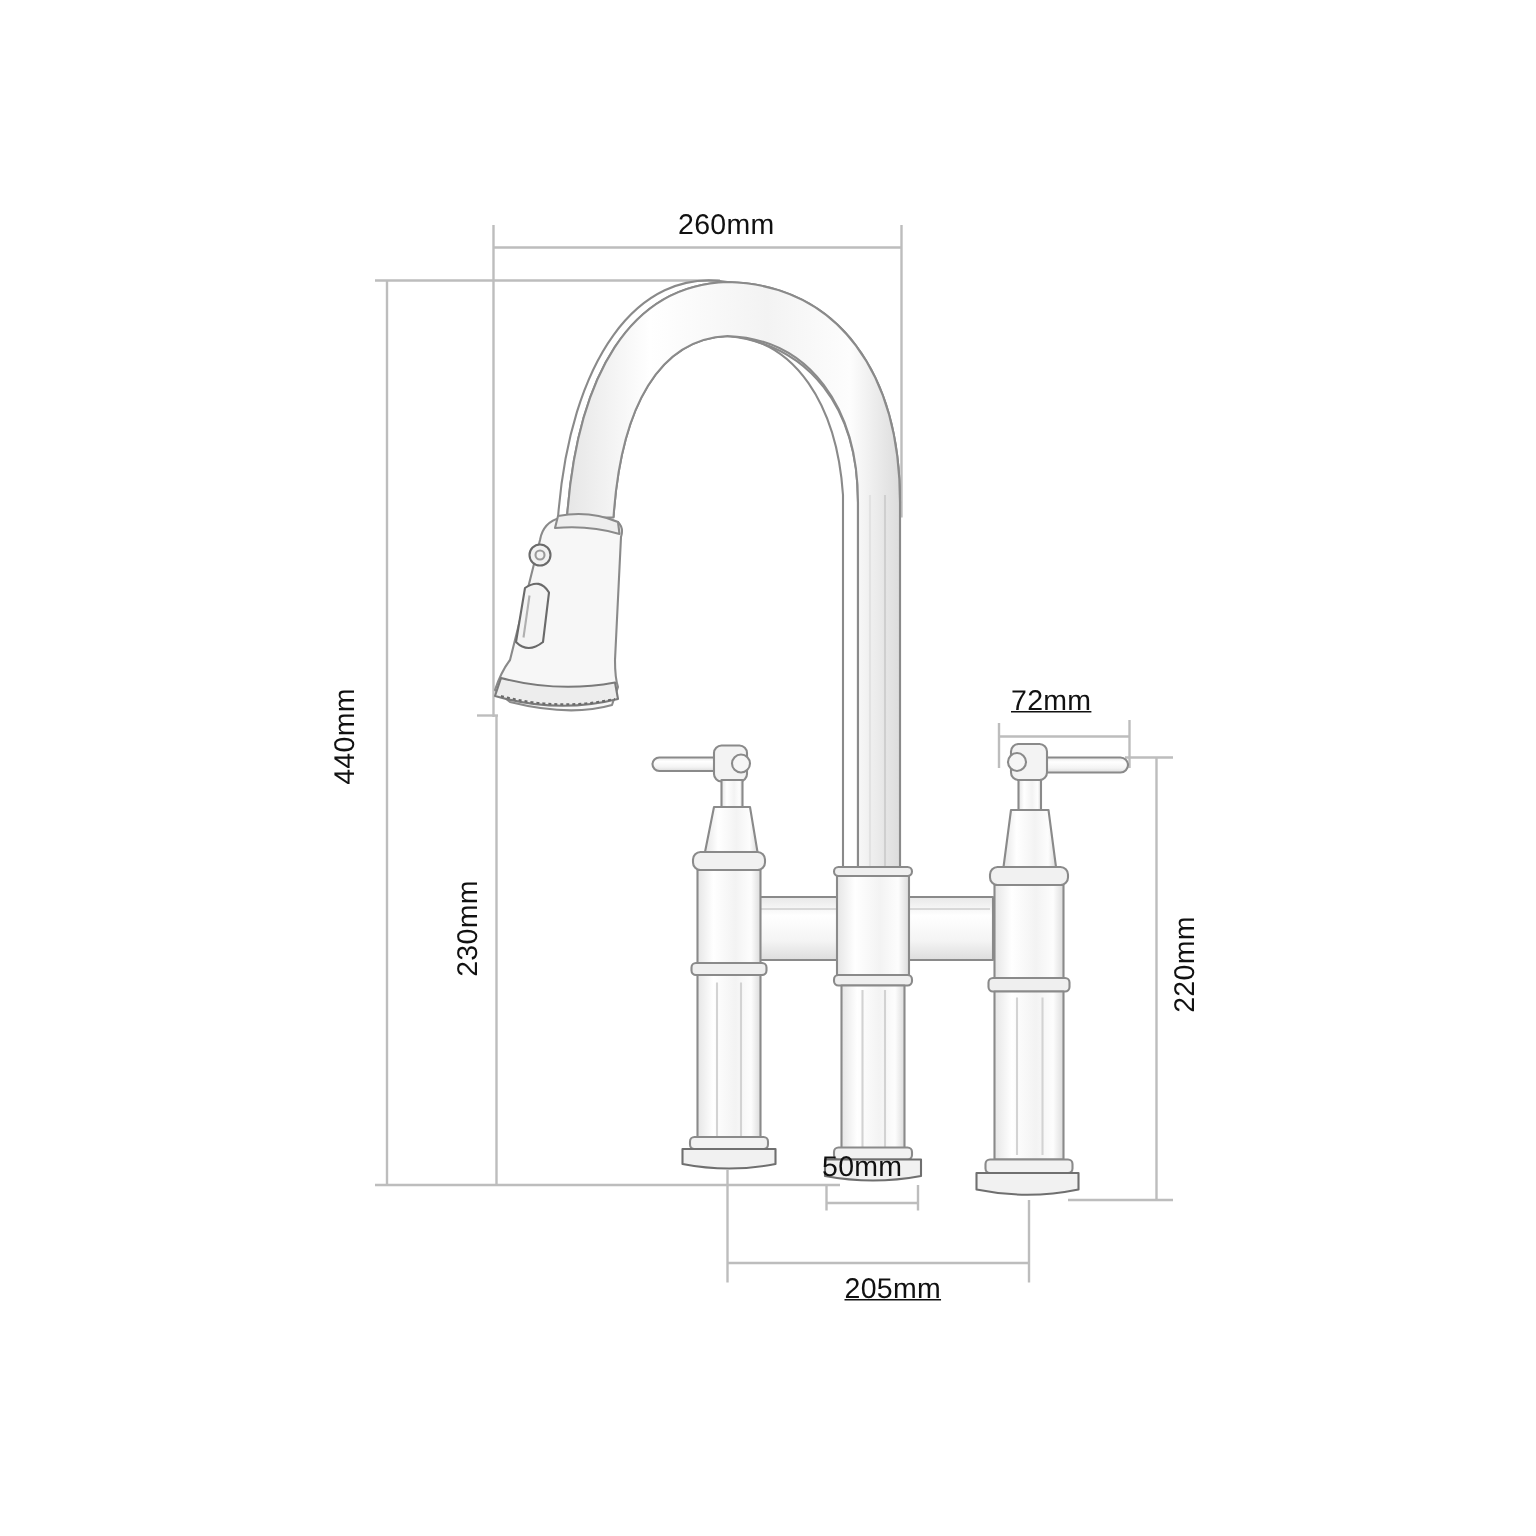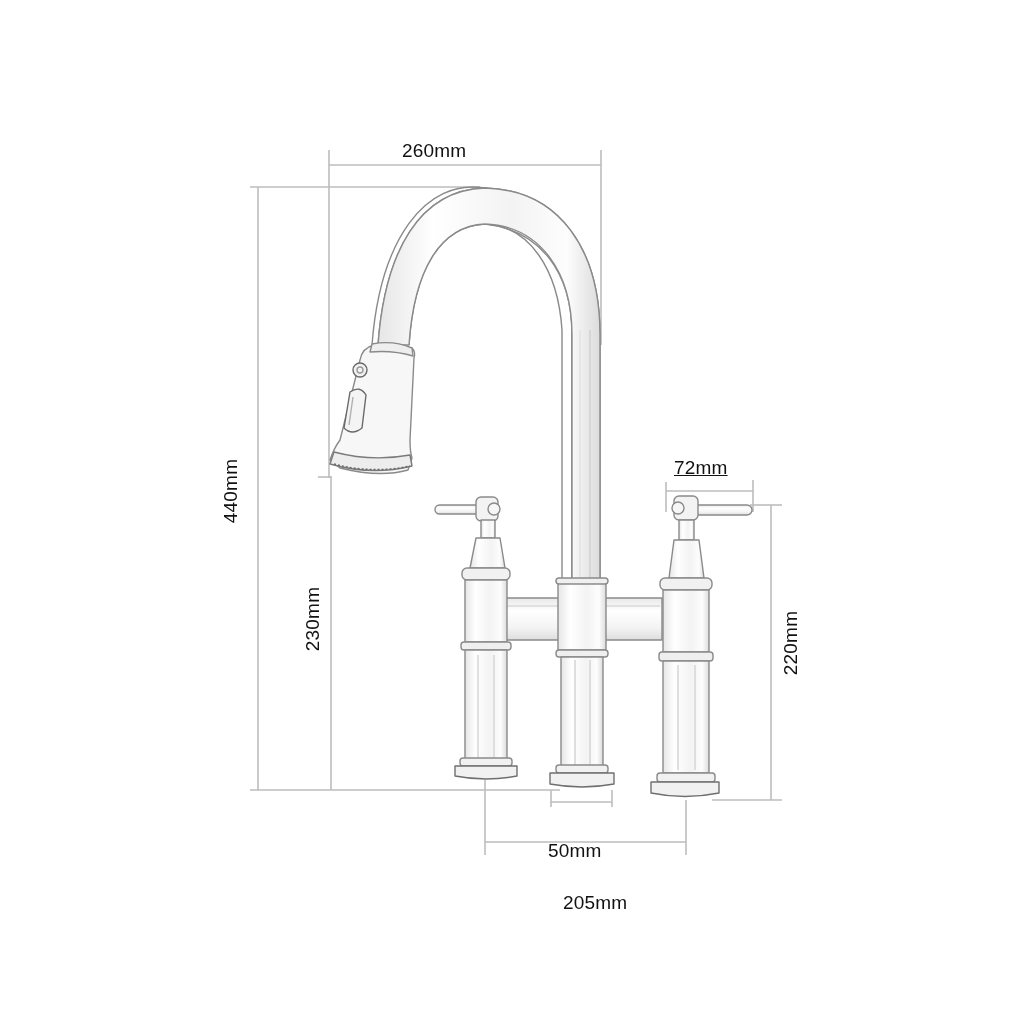--- a/index.html
+++ b/index.html
@@ -128,19 +128,19 @@
       <rect x="659" y="652" width="54" height="9" rx="3" fill="#efefef"></rect>
       <rect x="663" y="661" width="46" height="112" fill="url(#pipe)"></rect>
       <line x1="678" y1="665" x2="678" y2="770" stroke="#d3d3d3"></line>
       <line x1="695" y1="665" x2="695" y2="770" stroke="#d3d3d3"></line>
       <rect x="657" y="773" width="58" height="9" rx="3" fill="#f1f1f1"></rect>
       <path d="M651 782 L719 782 L719 793 Q685 800 651 793 Z" fill="#f1f1f1" stroke="#6f6f6f"></path>
     </g>
   </g>
 </svg>
 
-<div class="dim-label" style="left:402px; top:140px;">260mm</div>
+<div class="dim-label" style="left:452px; top:140px;">260mm</div>
 <div class="dim-label rot" style="left:196px; top:480px; width:70px; text-align:center;">440mm</div>
 <div class="dim-label rot" style="left:278px; top:608px; width:70px; text-align:center;">230mm</div>
 <div class="dim-label" style="left:674px; top:457px;text-decoration:underline;">72mm</div>
 <div class="dim-label rot" style="left:756px; top:632px; width:70px; text-align:center;">220mm</div>
-<div class="dim-label" style="left:548px; top:840px;">50mm</div>
-<div class="dim-label" style="left:563px; top:892px;">205mm</div>
+<div class="dim-label" style="left:548px; top:768px;">50mm</div>
+<div class="dim-label" style="left:563px; top:849px;text-decoration:underline;">205mm</div>
 
 </body></html>

